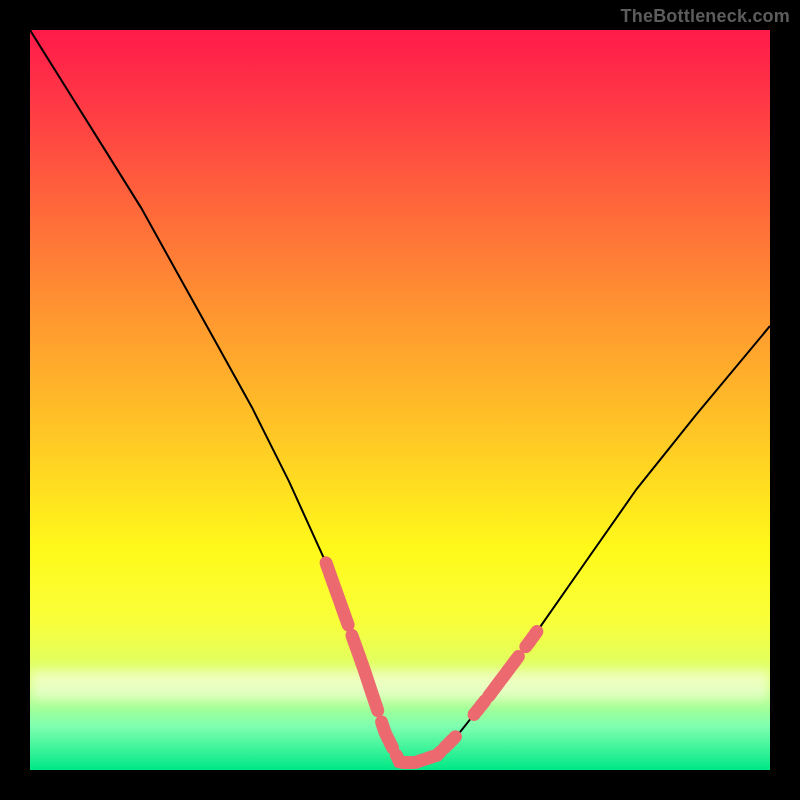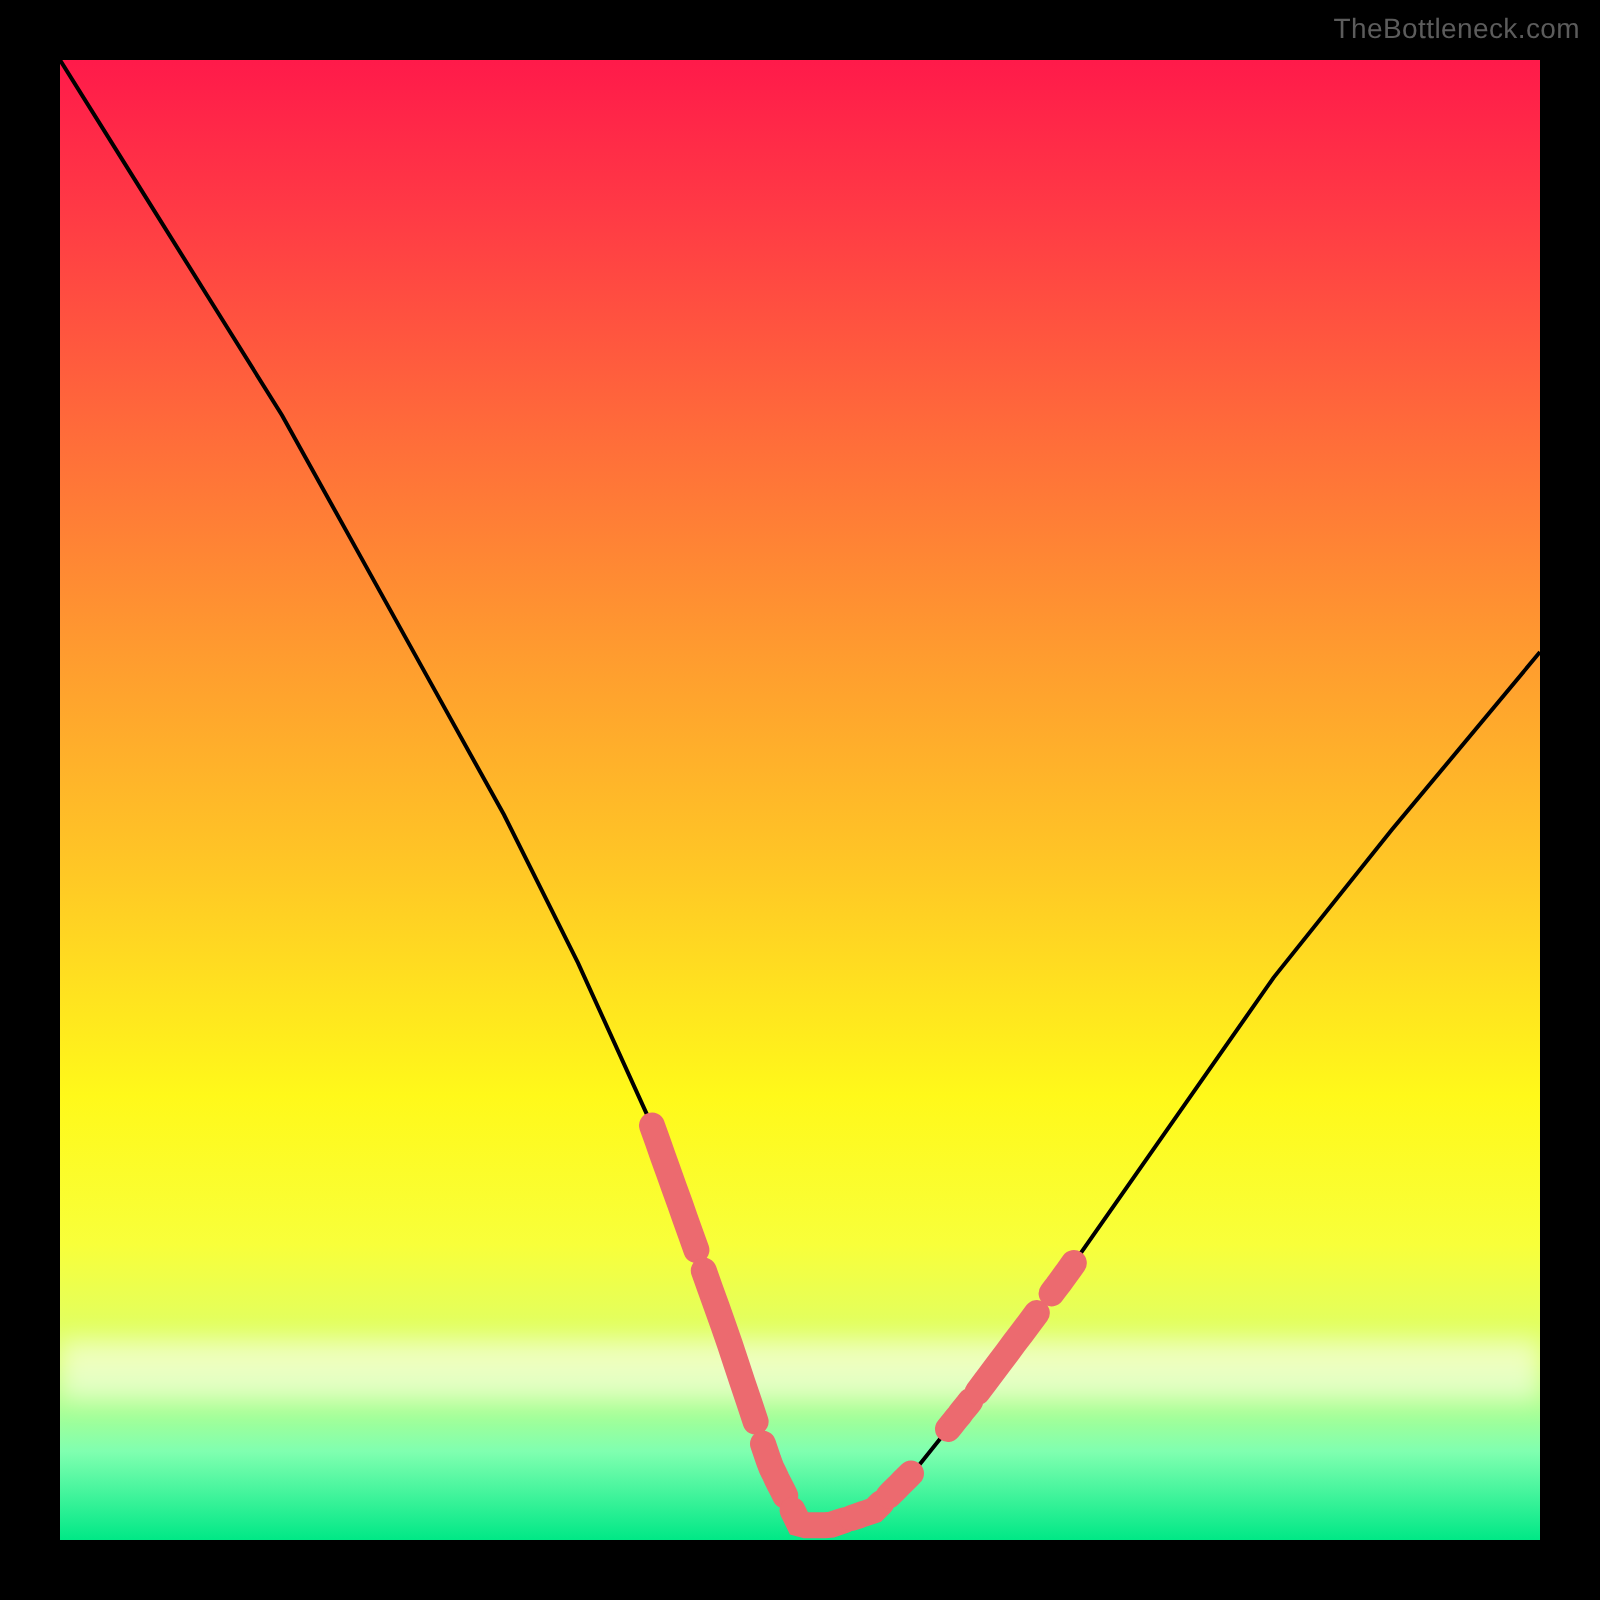--- a/index.html
+++ b/index.html
@@ -43,22 +43,22 @@
     top: 640px;
     height: 30px;
     background: rgba(255,255,255,0.55);
     filter: blur(6px);
   }
   .watermark {
     position: absolute;
     top: 6px;
     right: 10px;
     color: #5c5c5c;
-    font-size: 14px;
-    font-weight: 400;
+    font-size: 18px;
+    font-weight: 700;
     letter-spacing: 0.2px;
   }
   svg.curve {
     position: absolute;
     left: 0;
     top: 0;
     width: 740px;
     height: 740px;
   }
 </style>

